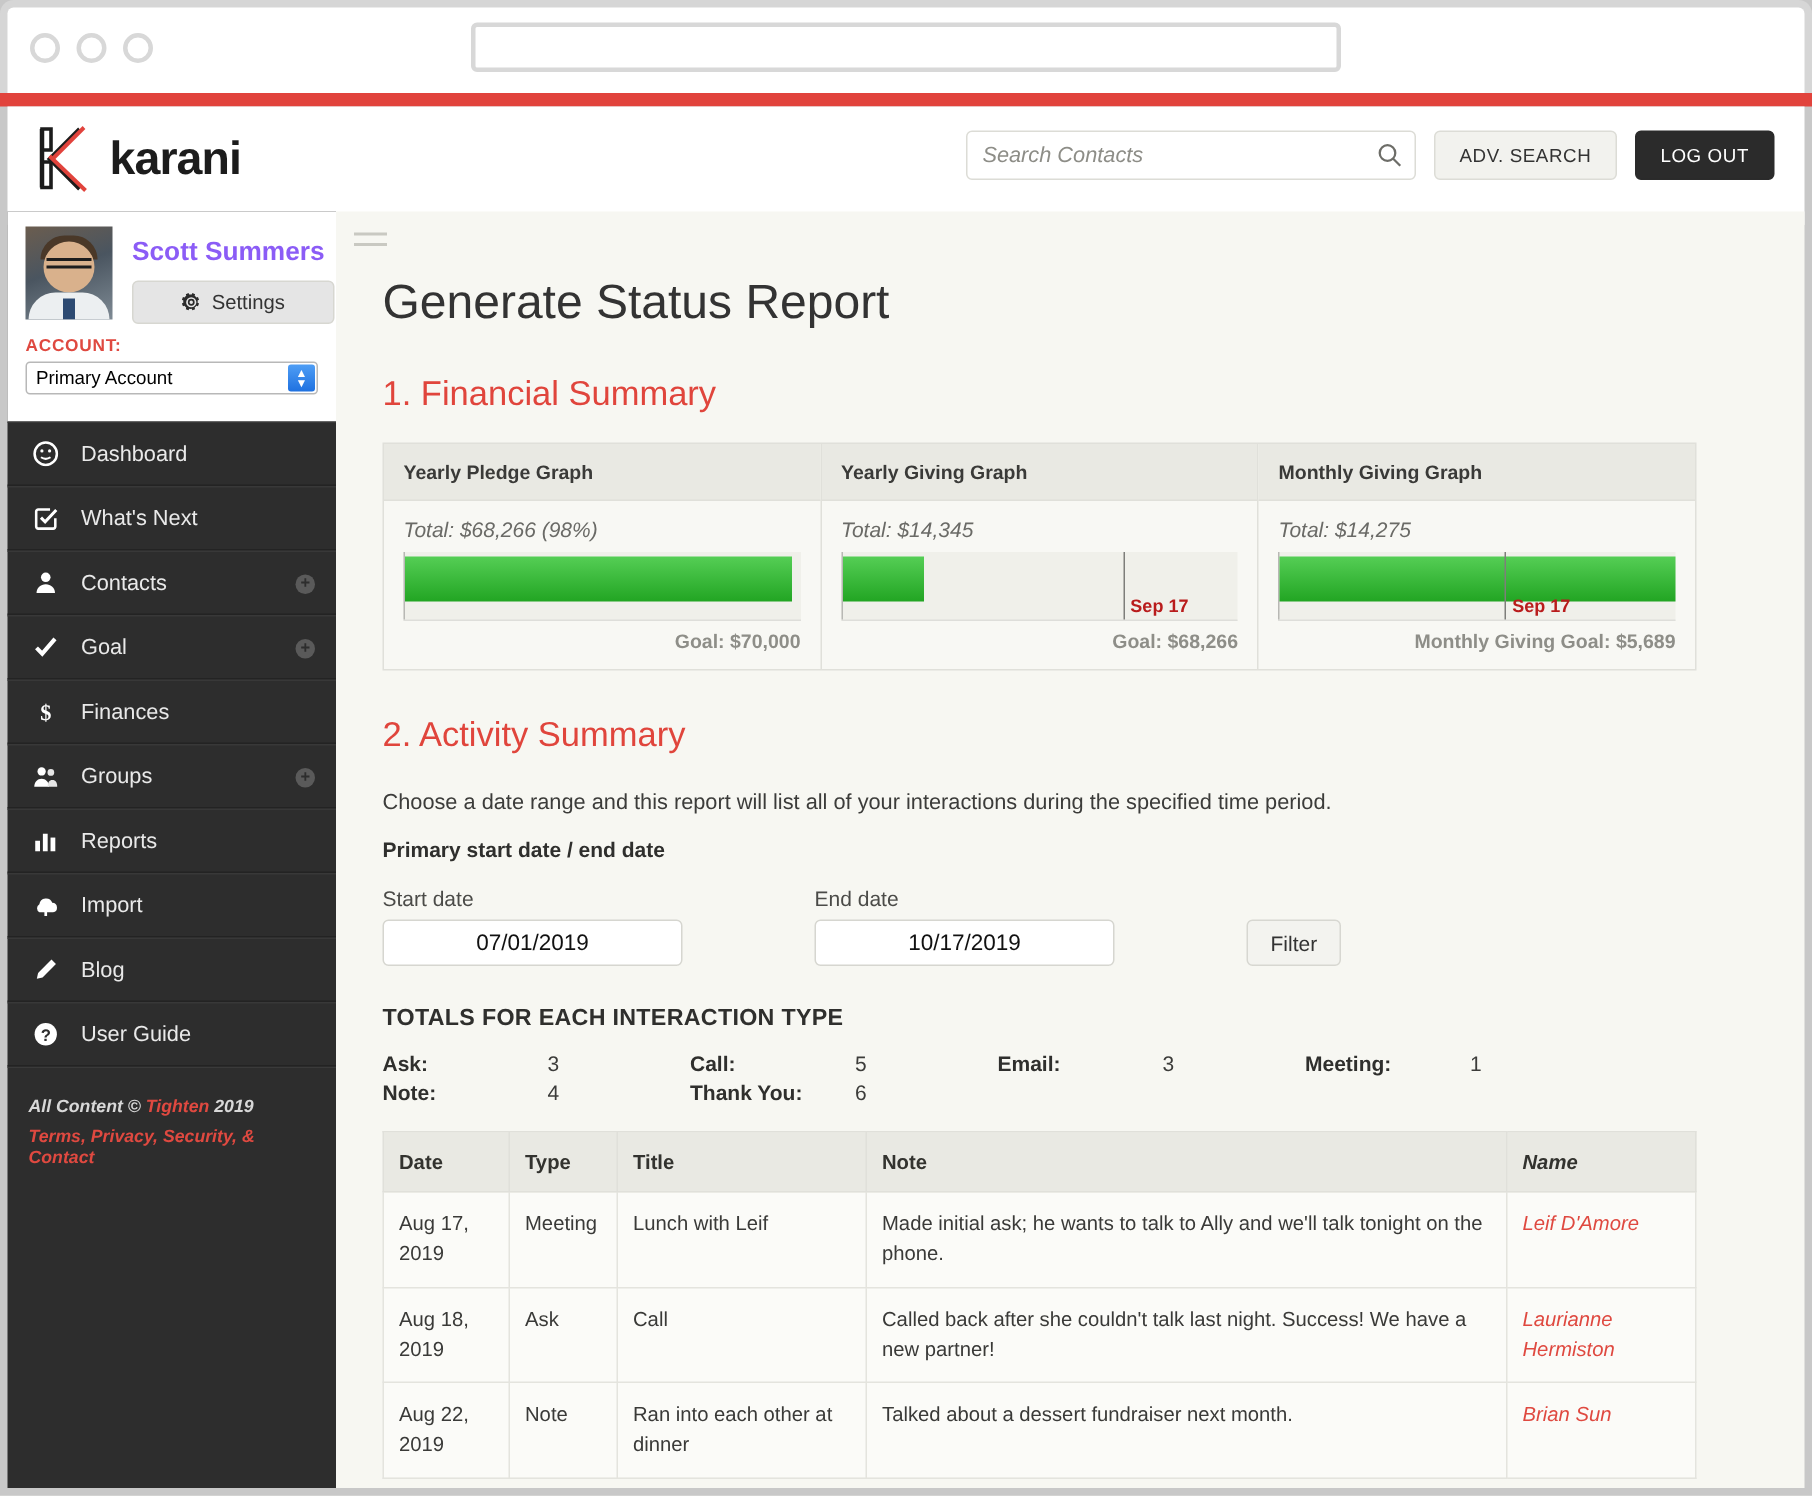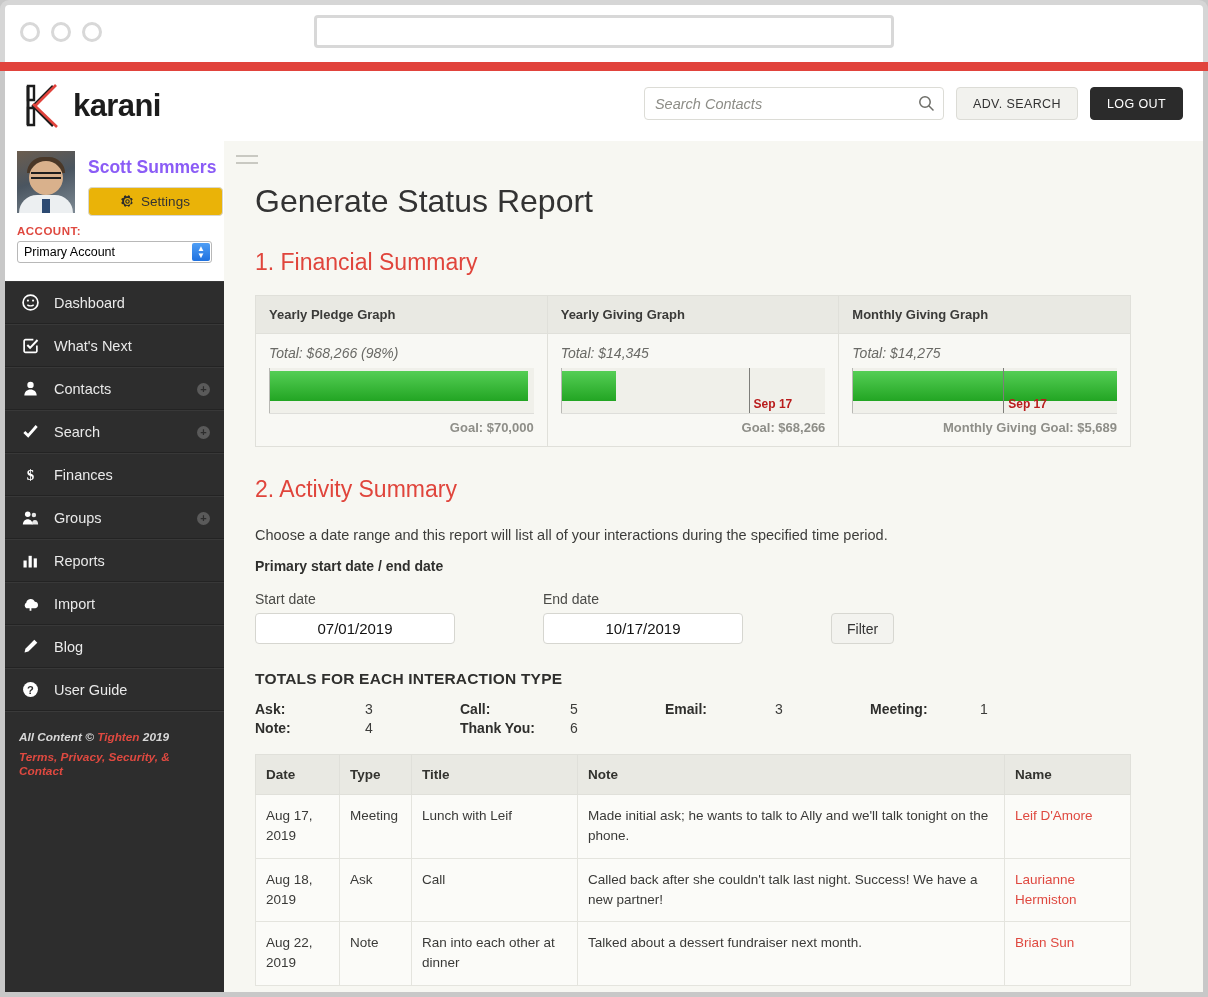--- a/index.html
+++ b/index.html
@@ -85,21 +85,21 @@
   #avatar .shirt {
     position: absolute; left: 2px; bottom: 0; width: 54px; height: 18px;
     background: #eceff1; border-radius: 24px 24px 0 0;
   }
   #avatar .tie {
     position: absolute; left: 25px; bottom: 0; width: 8px; height: 14px; background: #2d4a72;
   }
   #profile-name { color: #8b5cf6; font-size: 17.5px; font-weight: bold; margin: 6px 0 9px; }
   #settings-button {
     display: flex; align-items: center; justify-content: center; gap: 7px;
-    height: 29px; background: #eab308; border: 1px solid #d7d7d1; border-radius: 4px;
+    height: 29px; background: #e5e5e5; border: 1px solid #d7d7d1; border-radius: 4px;
     font-size: 13.5px; color: #333; cursor: pointer; width: 135px;
   }
   #account-label { color: #df4940; font-size: 11.5px; font-weight: bold; letter-spacing: 0.5px; margin: 9px 0 4px; }
   #account-select-wrap {
     position: relative; height: 22px; border: 1px solid #b8b8b8; border-radius: 3px;
     background: #fff; display: flex; align-items: center;
   }
   #account-select-value { font-size: 12.5px; color: #000; padding-left: 6px; }
   #account-select-arrows {
     position: absolute; right: 1px; top: 1px; width: 18px; height: 18px;
@@ -196,21 +196,21 @@
     padding: 12px 10px; font-size: 13.5px; color: #33332f; font-weight: bold;
   }
   #activity-table td {
     border: 1px solid #e4e4de; padding: 11px 10px; color: #3a3a38;
     vertical-align: top; line-height: 1.5; background: #fbfbf8;
   }
   #activity-table td.name-cell { color: #df4940; }
   .col-date { width: 84px; }
   .col-type { width: 72px; }
   .col-title { width: 166px; }
-  .col-name { width: 126px; }
+  .col-name { width: 126px; font-style: italic; }
 </style>
 </head>
 <body>
 
 <div id="browser-chrome">
   <div id="window-dots">
     <div class="dot"></div>
     <div class="dot"></div>
     <div class="dot"></div>
   </div>
@@ -305,21 +305,21 @@
         </span>
         <span>Contacts</span>
         <span class="nav-plus">+</span>
       </div>
       <div class="nav-item">
         <span class="nav-icon">
           <svg width="17" height="17" viewBox="0 0 16 16">
             <path d="M2.2 8.4l3.6 3.6 8-9.2" fill="none" stroke="#fff" stroke-width="2.6"></path>
           </svg>
         </span>
-        <span>Search</span>
+        <span>Goal</span>
         <span class="nav-plus">+</span>
       </div>
       <div class="nav-item">
         <span class="nav-icon">
           <svg width="17" height="17" viewBox="0 0 16 16">
             <text x="8" y="13.2" font-size="14" font-family="Liberation Serif, serif" font-weight="bold" fill="#fff" text-anchor="middle">$</text>
           </svg>
         </span>
         <span>Finances</span>
       </div>

